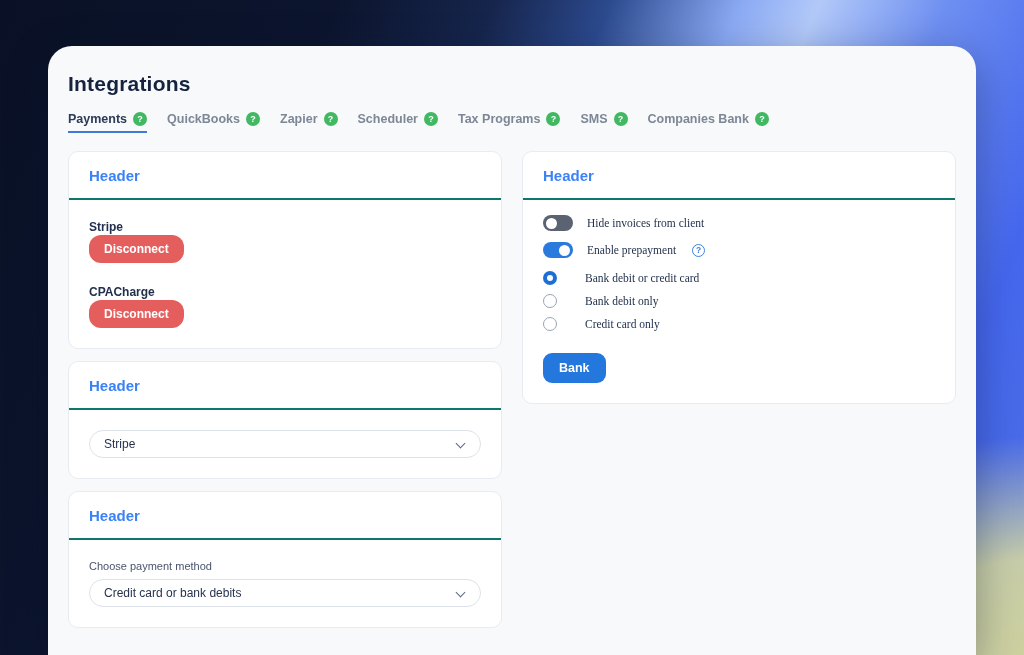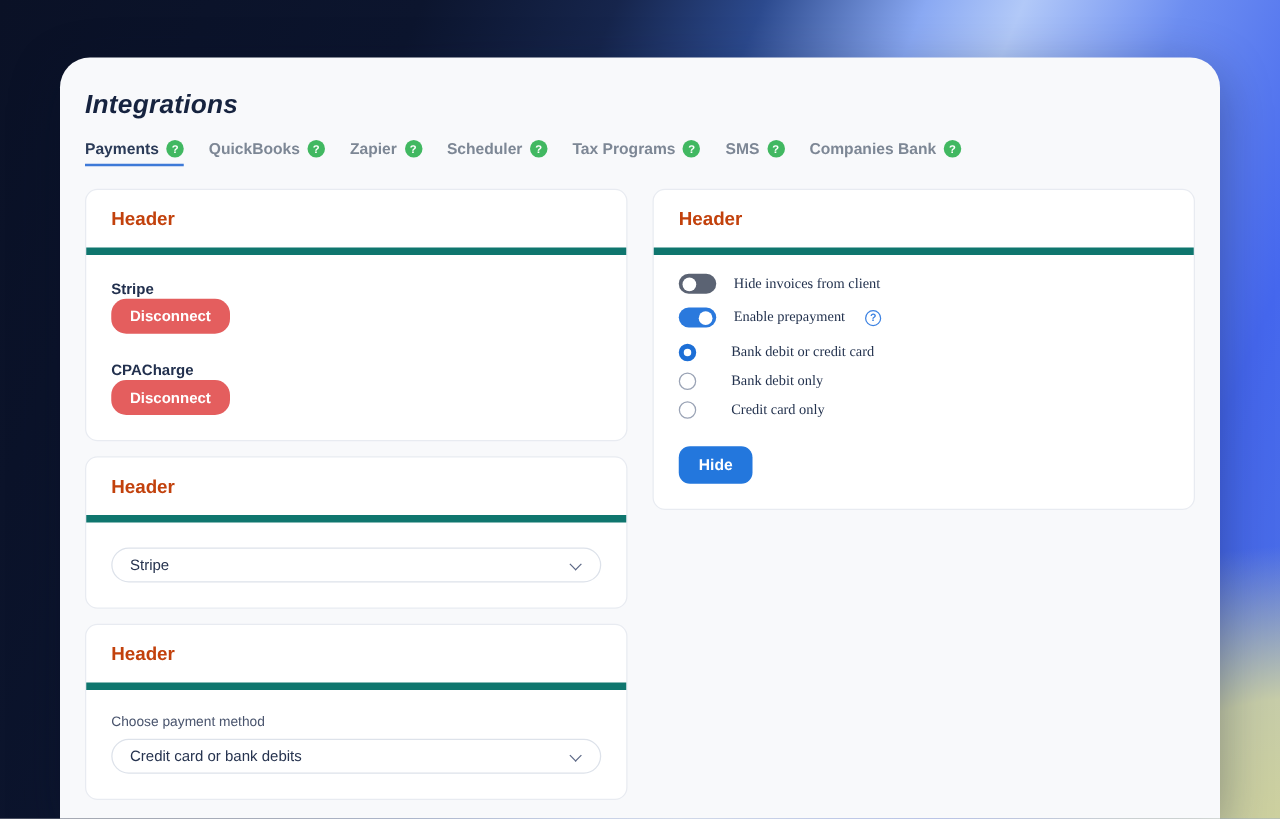--- a/index.html
+++ b/index.html
@@ -14,39 +14,38 @@
   .panel{
     position:absolute; left:48px; top:46px; right:48px; bottom:0;
     background:#f8f9fb;
     border-radius:24px 24px 0 0;
     box-shadow:0 12px 40px rgba(8,16,40,.35);
     padding:24px 20px 20px 20px;
   }
   .page-title{
     font-size:21px; font-weight:800; color:#16233f; letter-spacing:.2px;
     margin-top:2px;
-    font-style:italic;
   }
   
   .tabs{ display:flex; gap:20px; margin-top:16px; align-items:flex-end; }
   .tab{ display:flex; align-items:center; gap:6px; font-size:12.5px; font-weight:700;
         color:#7d8795; padding-bottom:7px; cursor:pointer; }
   .tab.active{ color:#2b3b58; border-bottom:2px solid #3e7ad8; padding-bottom:5px; }
   .badge{
     width:14px; height:14px; border-radius:50%; background:#41b861; color:#fff;
     font-size:9px; font-weight:700; display:inline-flex; align-items:center; justify-content:center;
     line-height:1;
   }
   
   .columns{ display:flex; gap:20px; margin-top:18px; align-items:flex-start; }
   .col{ width:434px; display:flex; flex-direction:column; gap:12px; }
   .card{ background:#fff; border:1px solid #e8ebf1; border-radius:10px; width:100%; }
   .card-header{
-    padding:15px 20px 14px 20px; font-size:15px; font-weight:700; color:#c2410c;
-    border-bottom:6px solid #0f766e;
+    padding:15px 20px 14px 20px; font-size:15px; font-weight:700; color:#3b82f6;
+    border-bottom:2px solid #0f766e;
   }
   .card-body{ padding:20px; }
   
   .provider-name{ font-size:12px; font-weight:700; color:#22304e; }
   .btn-danger{
     margin-top:1px; display:inline-block; border:none; cursor:pointer;
     background:#e45e5e; color:#fff; font-family:inherit;
     font-size:12px; font-weight:700; padding:7px 15px; border-radius:12px;
   }
   .provider-block + .provider-block{ margin-top:22px; }
@@ -193,18 +192,18 @@
           </div>
           <div class="radio-row">
             <span class="radio unselected"></span>
             <span class="setting-label">Bank debit only</span>
           </div>
           <div class="radio-row">
             <span class="radio unselected"></span>
             <span class="setting-label">Credit card only</span>
           </div>
 
-          <button class="btn-primary">Hide</button>
+          <button class="btn-primary">Bank</button>
         </div>
       </div>
     </div>
   </div>
 </div>
 
 </body></html>

